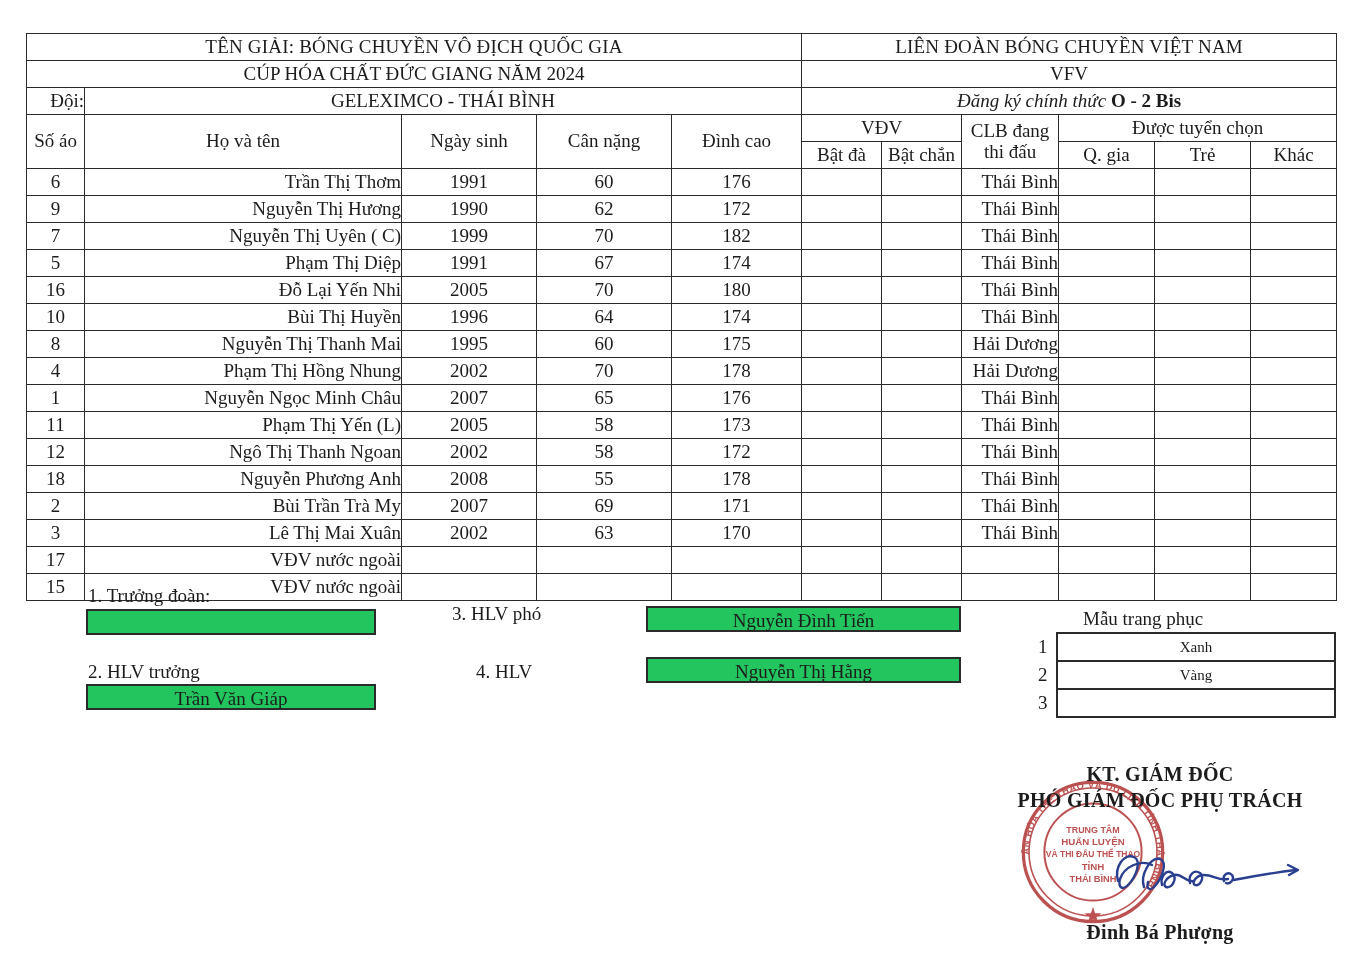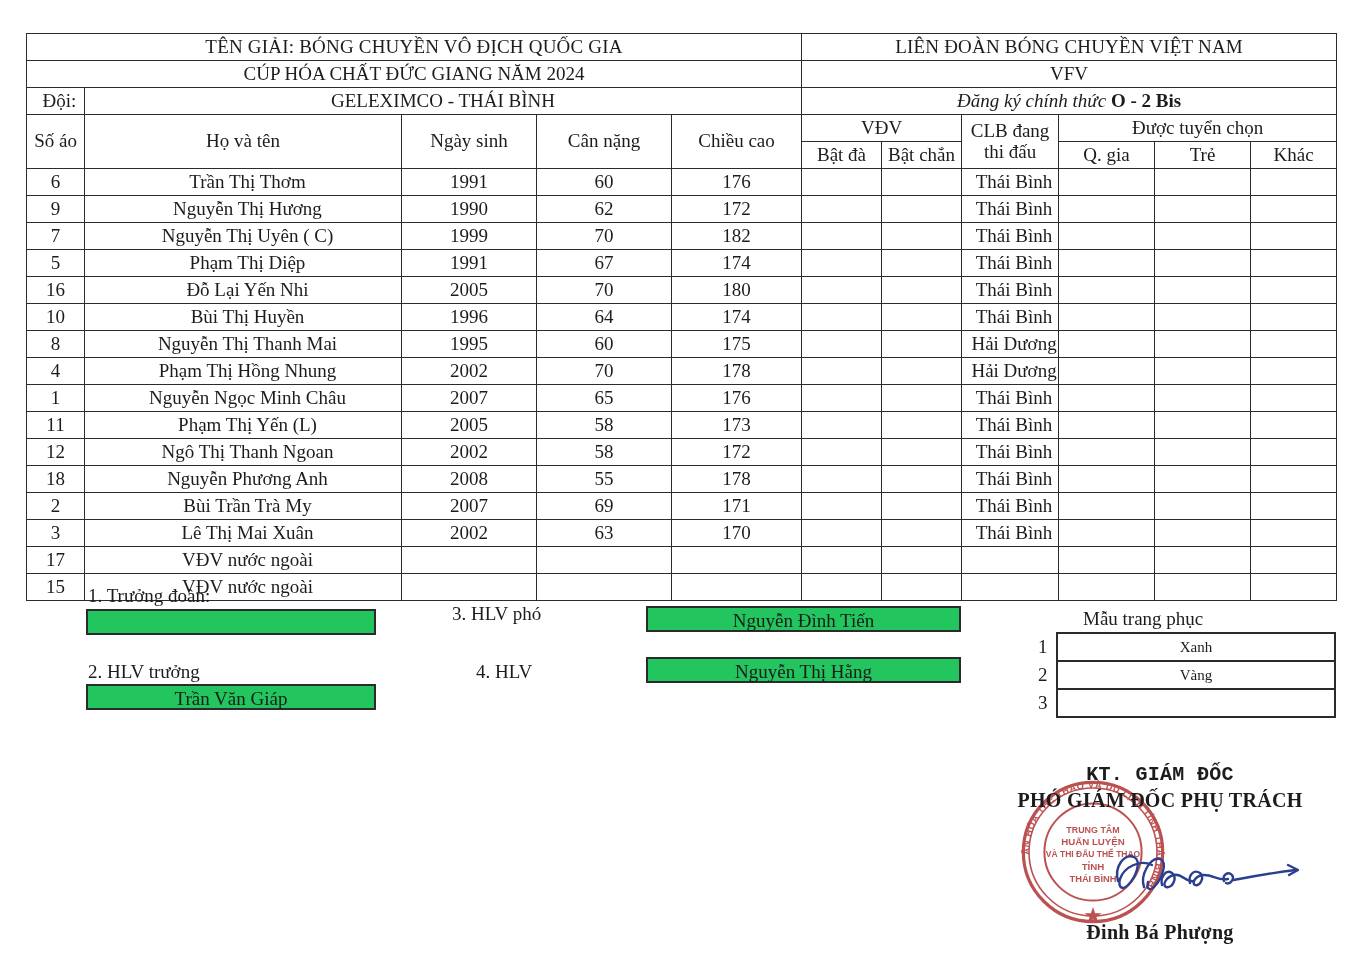--- a/index.html
+++ b/index.html
@@ -36,21 +36,21 @@
     border: 1px solid #2b2b2b;
     padding: 0;
     font-weight: normal;
     font-size: 19px;
     line-height: 1.1;
     height: 26px;
     vertical-align: middle;
     color: #1c1c1c;
   }
   .tc { text-align: center; }
-  .tl { text-align: center; padding-left: 8px !important; }
+  .tl { text-align: right; padding-left: 8px !important; }
   .title-big {
     font-weight: bold;
     font-size: 21px;
     letter-spacing: .2px;
   }
   .subtitle {
     font-weight: bold;
     font-size: 20px;
   }
   .hdr-cell {
@@ -142,21 +142,21 @@
   }
   .sign-l1, .sign-l2, .sign-name {
     position: absolute;
     width: 100%;
     text-align: center;
     font-weight: bold;
     font-size: 20px;
     letter-spacing: .3px;
     z-index: 3;
   }
-  .sign-l1 { top: 0px; font-family: Liberation Mono, monospace; }
+  .sign-l1 { top: 0px; }
   .sign-l2 { top: 26px; }
   .sign-name { top: 158px; font-size: 20px; }
 
   .stamp {
     position: absolute;
     left: 52px;
     top: 8px;
     width: 162px;
     height: 162px;
     z-index: 2;
@@ -209,21 +209,21 @@
         <span class="it">Đăng ký chính thức</span>
         <span class="bd">O - 2 Bis</span>
       </td>
     </tr>
 
     <tr>
       <td class="hdr-cell" rowspan="2">Số áo</td>
       <td class="hdr-cell" rowspan="2">Họ và tên</td>
       <td class="hdr-cell" rowspan="2">Ngày sinh</td>
       <td class="hdr-cell" rowspan="2">Cân nặng</td>
-      <td class="hdr-cell" rowspan="2">Chiều cao</td>
+      <td class="hdr-cell" rowspan="2">Đình cao</td>
       <td class="hdr-cell" colspan="2">VĐV</td>
       <td class="hdr-cell" rowspan="2">
         <div>CLB đang</div>
         <div>thi đấu</div>
       </td>
       <td class="hdr-cell" colspan="3">Được tuyển chọn</td>
     </tr>
 
     <tr>
       <td class="hdr-cell">Bật đà</td>

